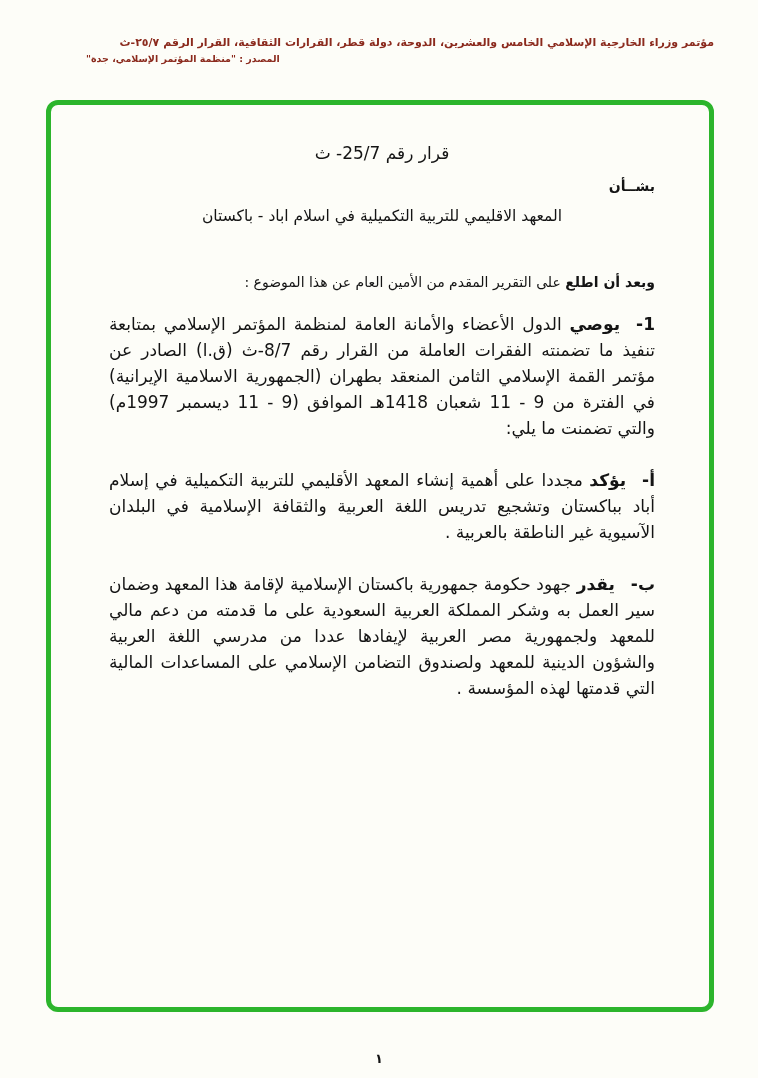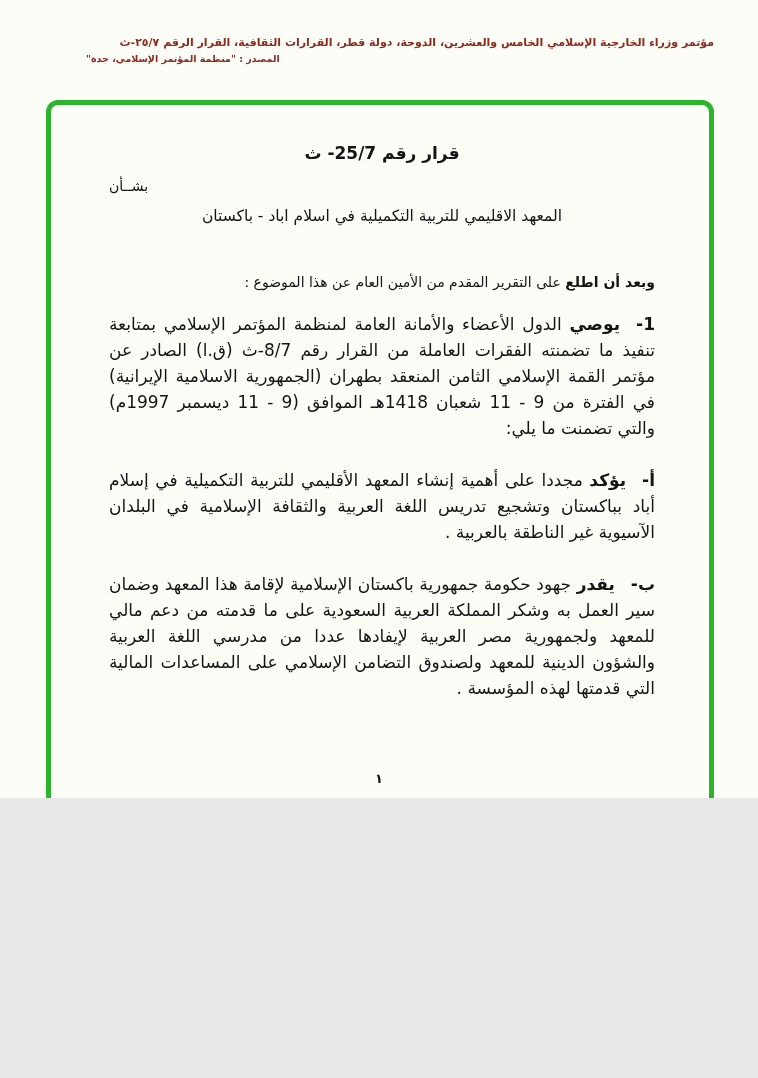--- a/index.html
+++ b/index.html
@@ -10,21 +10,21 @@
   }
   *{box-sizing:border-box;}
   html,body{margin:0;padding:0;}
   body{
     background:#e8e8e8;
     font-family:"DejaVu Sans", sans-serif;
   }
   .page{
     position:relative;
     width:758px;
-    height:798px;
+    height:1078px;
     margin:0 auto;
     background:var(--paper);
     overflow:hidden;
     color:var(--ink);
   }
   
   .doc-header{
     position:absolute;
     top:36px;
     right:44px;
@@ -59,27 +59,27 @@
   }
   .content{
     position:absolute;
     inset:0;
     padding:38px 54px 0 58px;
     direction:rtl;
     overflow:hidden;
   }
   .title1{
     text-align:center;
-    font-weight:bold;
+    font-weight:normal;
     font-size:17px;
     margin:0 0 15px 0;
   }
   .title2{
-    text-align:left;
-    font-weight:normal;
+    text-align:right;
+    font-weight:bold;
     font-size:14px;
     margin:0 0 13px 0;
   }
   .title3{
     text-align:center;
     font-weight:normal;
     font-size:15.5px;
     margin:0 0 44px 0;
   }
   .para{

